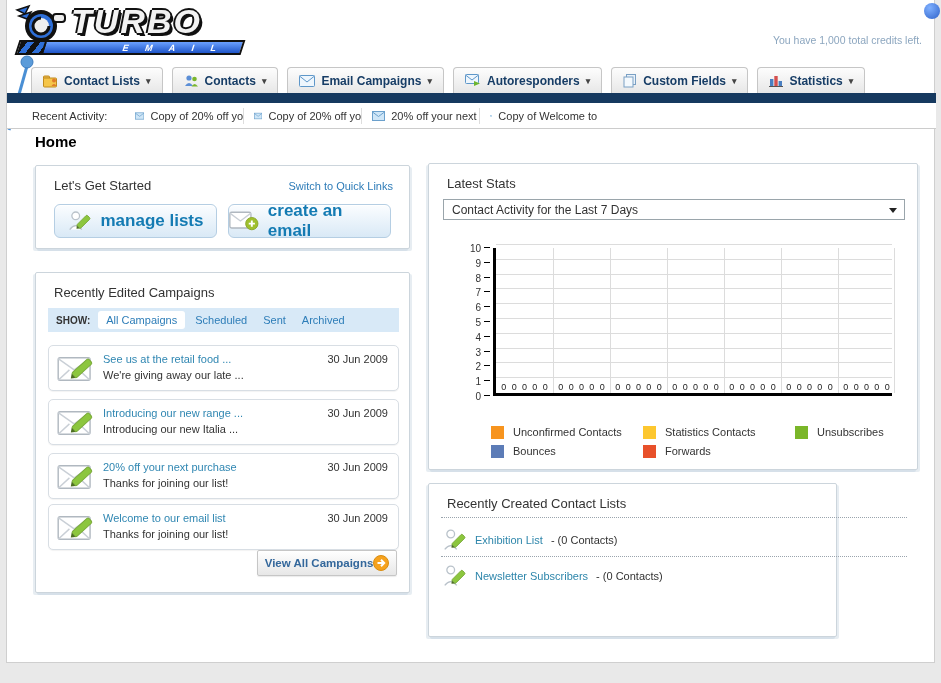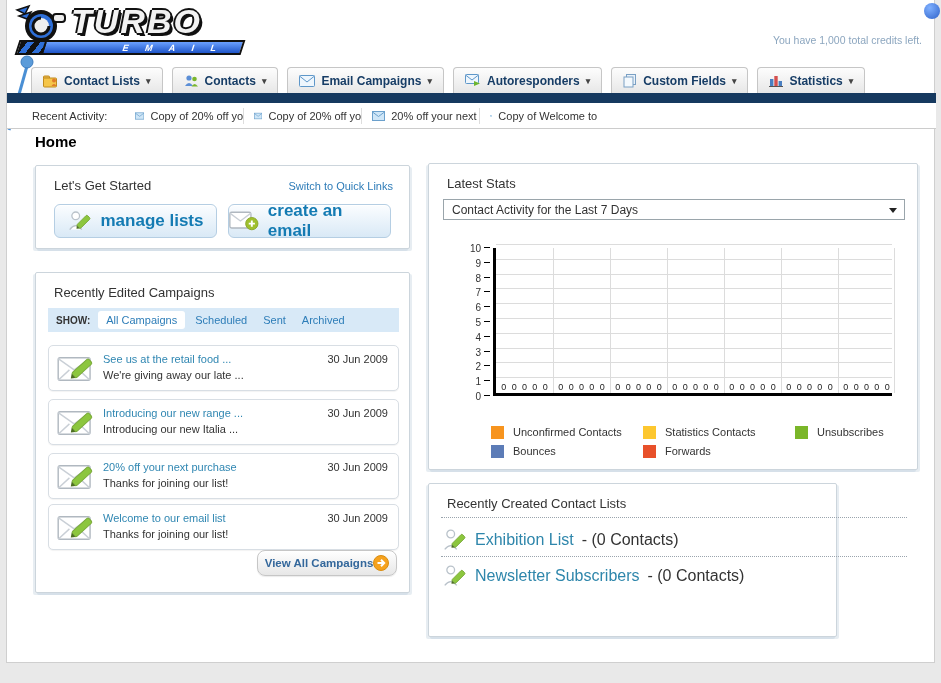--- a/index.html
+++ b/index.html
@@ -71,21 +71,21 @@
   .filter { color:#2d7db8; margin-right:16px; cursor:pointer; }
   .filter.active { background:#fff; border-radius:3px; padding:3px 8px; margin-right:10px; color:#2d7db8; }
   .camp-item { position:absolute; left:12px; width:351px; height:46px; border:1px solid #d8dee4;
                border-radius:5px; background:#fff; box-shadow:0 1px 1px rgba(0,0,0,.05); cursor:pointer; }
   .camp-icon { position:absolute; left:8px; top:7px; }
   .camp-title { position:absolute; left:54px; top:7px; font-size:11px; color:#3087b2; cursor:pointer; }
   .camp-sub { position:absolute; left:54px; top:23px; font-size:11px; color:#333; }
   .camp-date { position:absolute; right:10px; top:7px; font-size:11px; color:#333; }
 
   .wbtn { position:absolute; display:flex; align-items:center; justify-content:center; gap:0; height:26px;
-          border:1px solid #c6c6c6; border-radius:8px; background:linear-gradient(#ffffff,#e7e7e7);
+          border:1px solid #c6c6c6; border-radius:2px; background:linear-gradient(#ffffff,#e7e7e7);
           font-size:11.5px; font-weight:bold; color:#33679b; cursor:pointer;
           box-shadow:inset 0 1px 0 #fff, 0 1px 1px rgba(0,0,0,.08); }
   #btn-viewall { right:12px; top:277px; width:140px; }
   #btn-seeall { right:14px; top:113px; width:160px; }
 
   #panel-stats { left:421px; top:163px; width:490px; height:307px;padding-left:37px; }
   .select { position:absolute; left:14px; top:35px; width:462px; height:21px; background:#fff;
             border:1px solid #9aa5ab; display:flex; align-items:center; font-size:12px; color:#333;
             padding:0 8px; cursor:pointer; }
   .select-arrow { position:absolute; right:7px; top:8px; width:0; height:0;
@@ -102,21 +102,21 @@
   .ytick { position:absolute; right:0; width:6px; height:1px; background:#000; }
   .xlabels { position:absolute; left:64px; top:237px; width:399px; height:18px; font-size:10px; color:#333; }
   .xtick { position:absolute; top:0; width:1px; height:4px; background:#000; }
   .xlabels span { position:absolute; top:5px; transform:translateX(-50%); }
   .legend { position:absolute; left:62px; top:262px; width:470px; display:flex; flex-wrap:wrap; }
   .legend-item { display:flex; align-items:flex-start; width:152px; margin-bottom:6px; font-size:11px; color:#333; }
   .legend-swatch { width:13px; height:13px; margin-right:9px; }
 
   #panel-lists { left:421px; top:483px; width:409px; height:154px; }
   .dotsep { position:absolute; left:12px; width:466px; border-top:1px dotted #9aa4ad; }
-  .cl-item { position:absolute; left:14px; display:flex; align-items:center; gap:8px; font-size:16px; cursor:pointer; }
+  .cl-item { position:absolute; left:14px; display:flex; align-items:center; gap:8px; font-size:11px; cursor:pointer; }
   .cl-item a { color:#2e86ab; cursor:pointer; }
   .cl-item .suffix { color:#333; }
 </style>
 </head>
 <body>
 
 <div class="page">
   <div class="content">
 
     <div class="logo">

